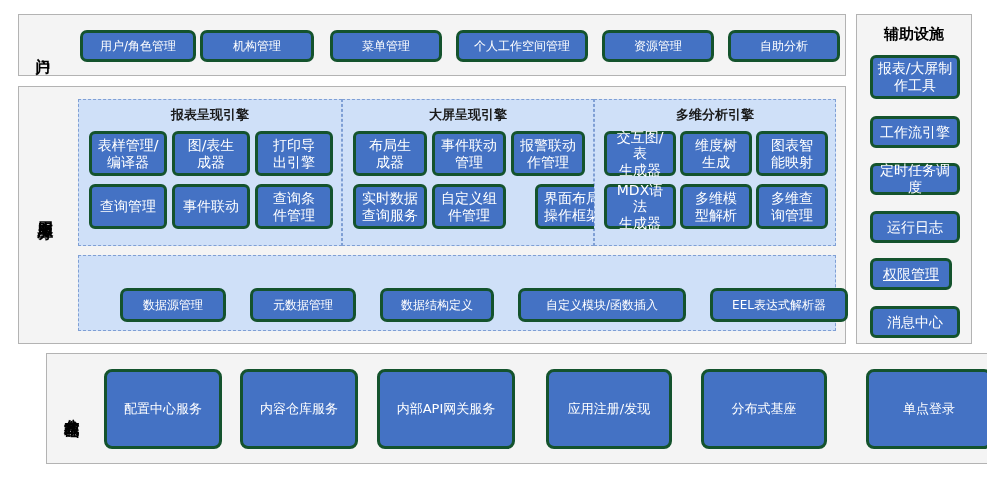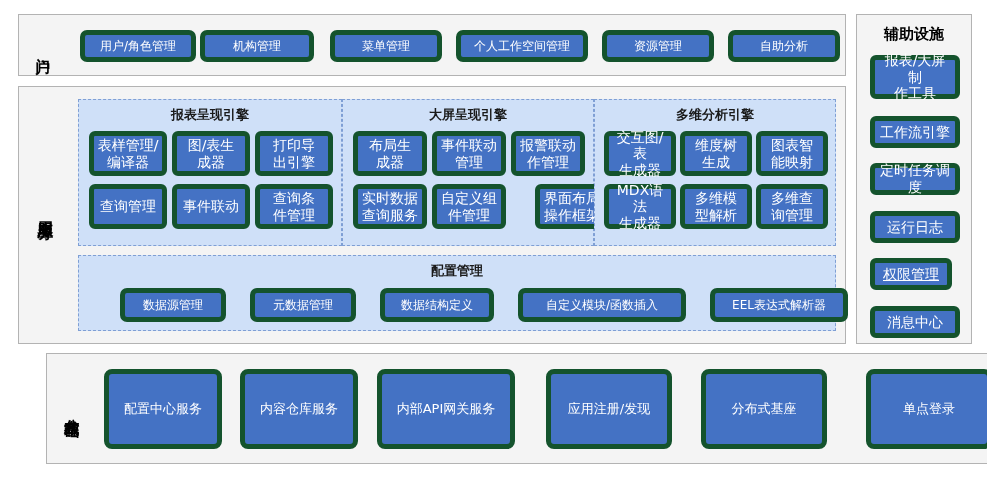--- a/index.html
+++ b/index.html
@@ -40,21 +40,21 @@
     display: flex;
     align-items: center;
     justify-content: center;
     text-align: center;
   }
 
   
   .node {
     position: absolute;
     background: #4472c4;
-    border: 5px solid #14532d;
+    border: 3px solid #14532d;
     border-radius: 7px;
     color: #ffffff;
     display: flex;
     align-items: center;
     justify-content: center;
     text-align: center;
     box-sizing: border-box;
     line-height: 1.18;
     padding: 0 3px;
     white-space: pre-line;
@@ -159,21 +159,20 @@
 
       <div class="node sm" style="left:9px; top:84px; width:72px; height:45px;">MDX语法
 生成器</div>
       <div class="node sm" style="left:85px; top:84px; width:72px; height:45px;">多维模
 型解析</div>
       <div class="node sm" style="left:161px; top:84px; width:72px; height:45px;">多维查
 询管理</div>
     </div>
 
     <div class="group" style="left:59px; top:168px; width:758px; height:76px;">
-      <div class="group-title">配置管理</div>
 
       <div class="node md" style="left:41px; top:32px; width:106px; height:34px;">数据源管理</div>
       <div class="node md" style="left:171px; top:32px; width:106px; height:34px;">元数据管理</div>
       <div class="node md" style="left:301px; top:32px; width:114px; height:34px;">数据结构定义</div>
       <div class="node md" style="left:439px; top:32px; width:168px; height:34px;">自定义模块/函数插入</div>
       <div class="node md" style="left:631px; top:32px; width:138px; height:34px;">EEL表达式解析器</div>
     </div>
   </div>
 
   <div class="panel" style="left:18px; top:353px; width:954px; height:111px;margin-left:28px;">

